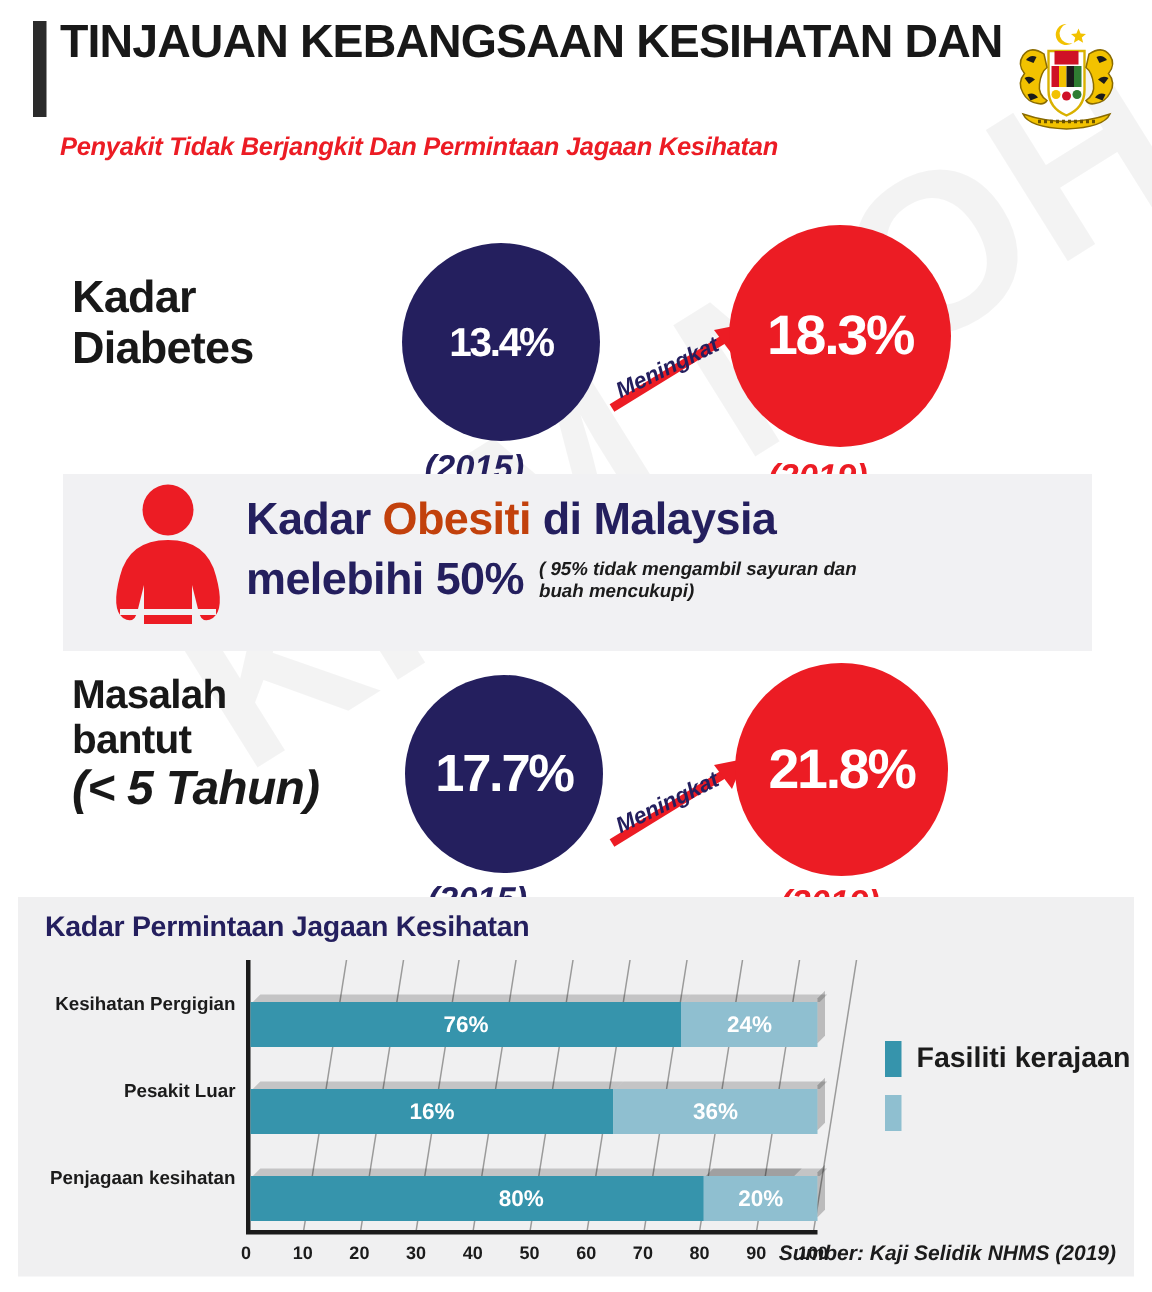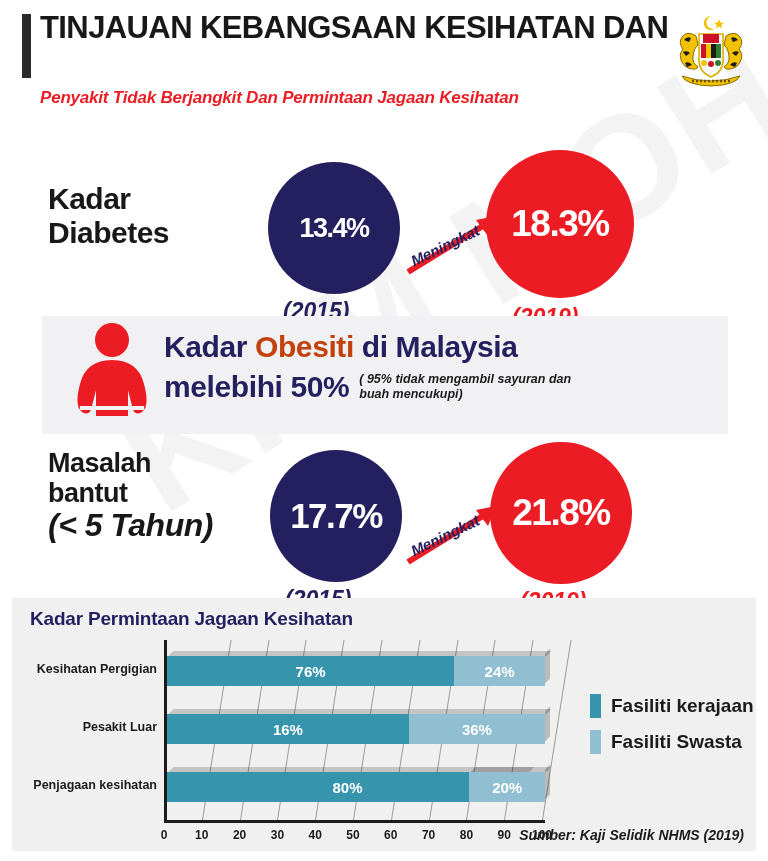--- a/index.html
+++ b/index.html
@@ -234,21 +234,21 @@
     top: 188px;
     font-size: 12px;
     font-weight: bold;
     color: #1b1b1b;
     transform: translateX(-50%);
   }
 
   .bar-group { position: absolute; height: 30px; }
   .bar-seg {
     position: absolute;
-    top: 2px; height: 30px;
+    top: 14px; height: 30px;
     display: flex;
     align-items: center;
     justify-content: center;
     color: #ffffff;
     font-size: 15px;
     font-weight: bold;
   }
   .bar-seg.gov   { background: #3694ac; }
   .bar-seg.priv  { background: #8fbfd0; }
   .bar-seg::before {
@@ -456,18 +456,17 @@
       </div>
   </div>
 
   <div class="legend">
     <div class="legend-item">
       <span class="legend-swatch gov"></span>
       <span class="legend-text">Fasiliti kerajaan</span>
     </div>
     <div class="legend-item">
       <span class="legend-swatch priv"></span>
-      <span class="legend-text">Fasiliti Swasta</span>
     </div>
   </div>
 
   <div class="source">Sumber: Kaji Selidik NHMS (2019)</div>
 </div>
 
 </body></html>

